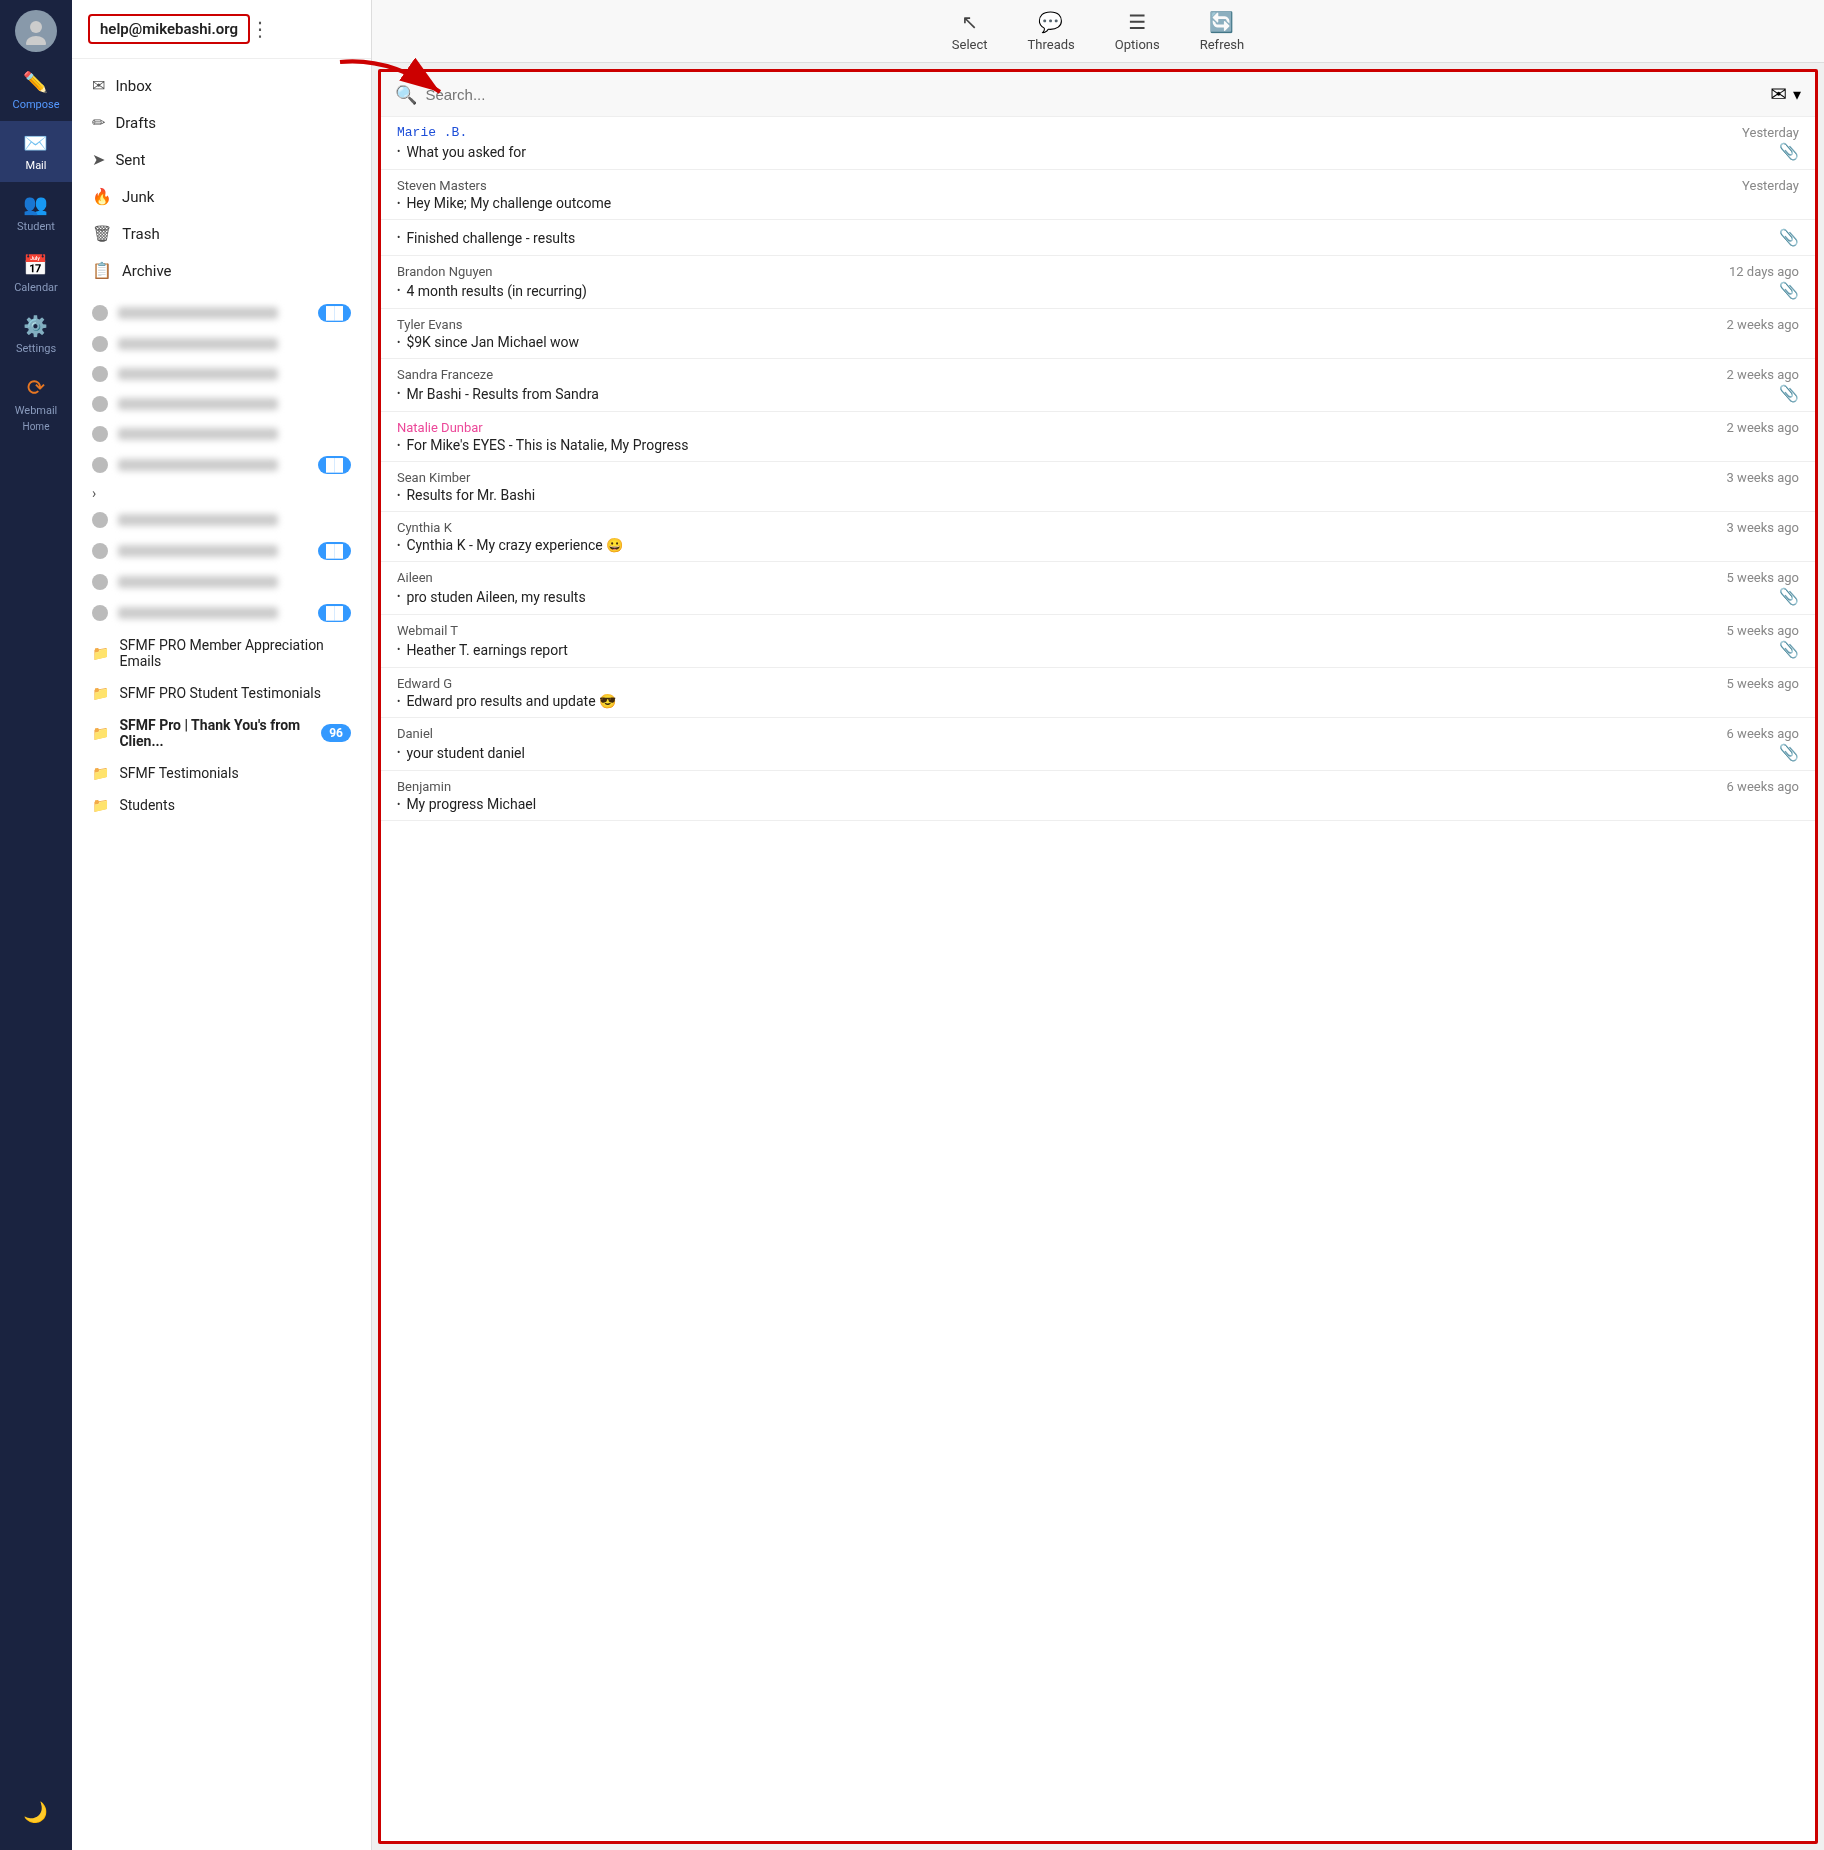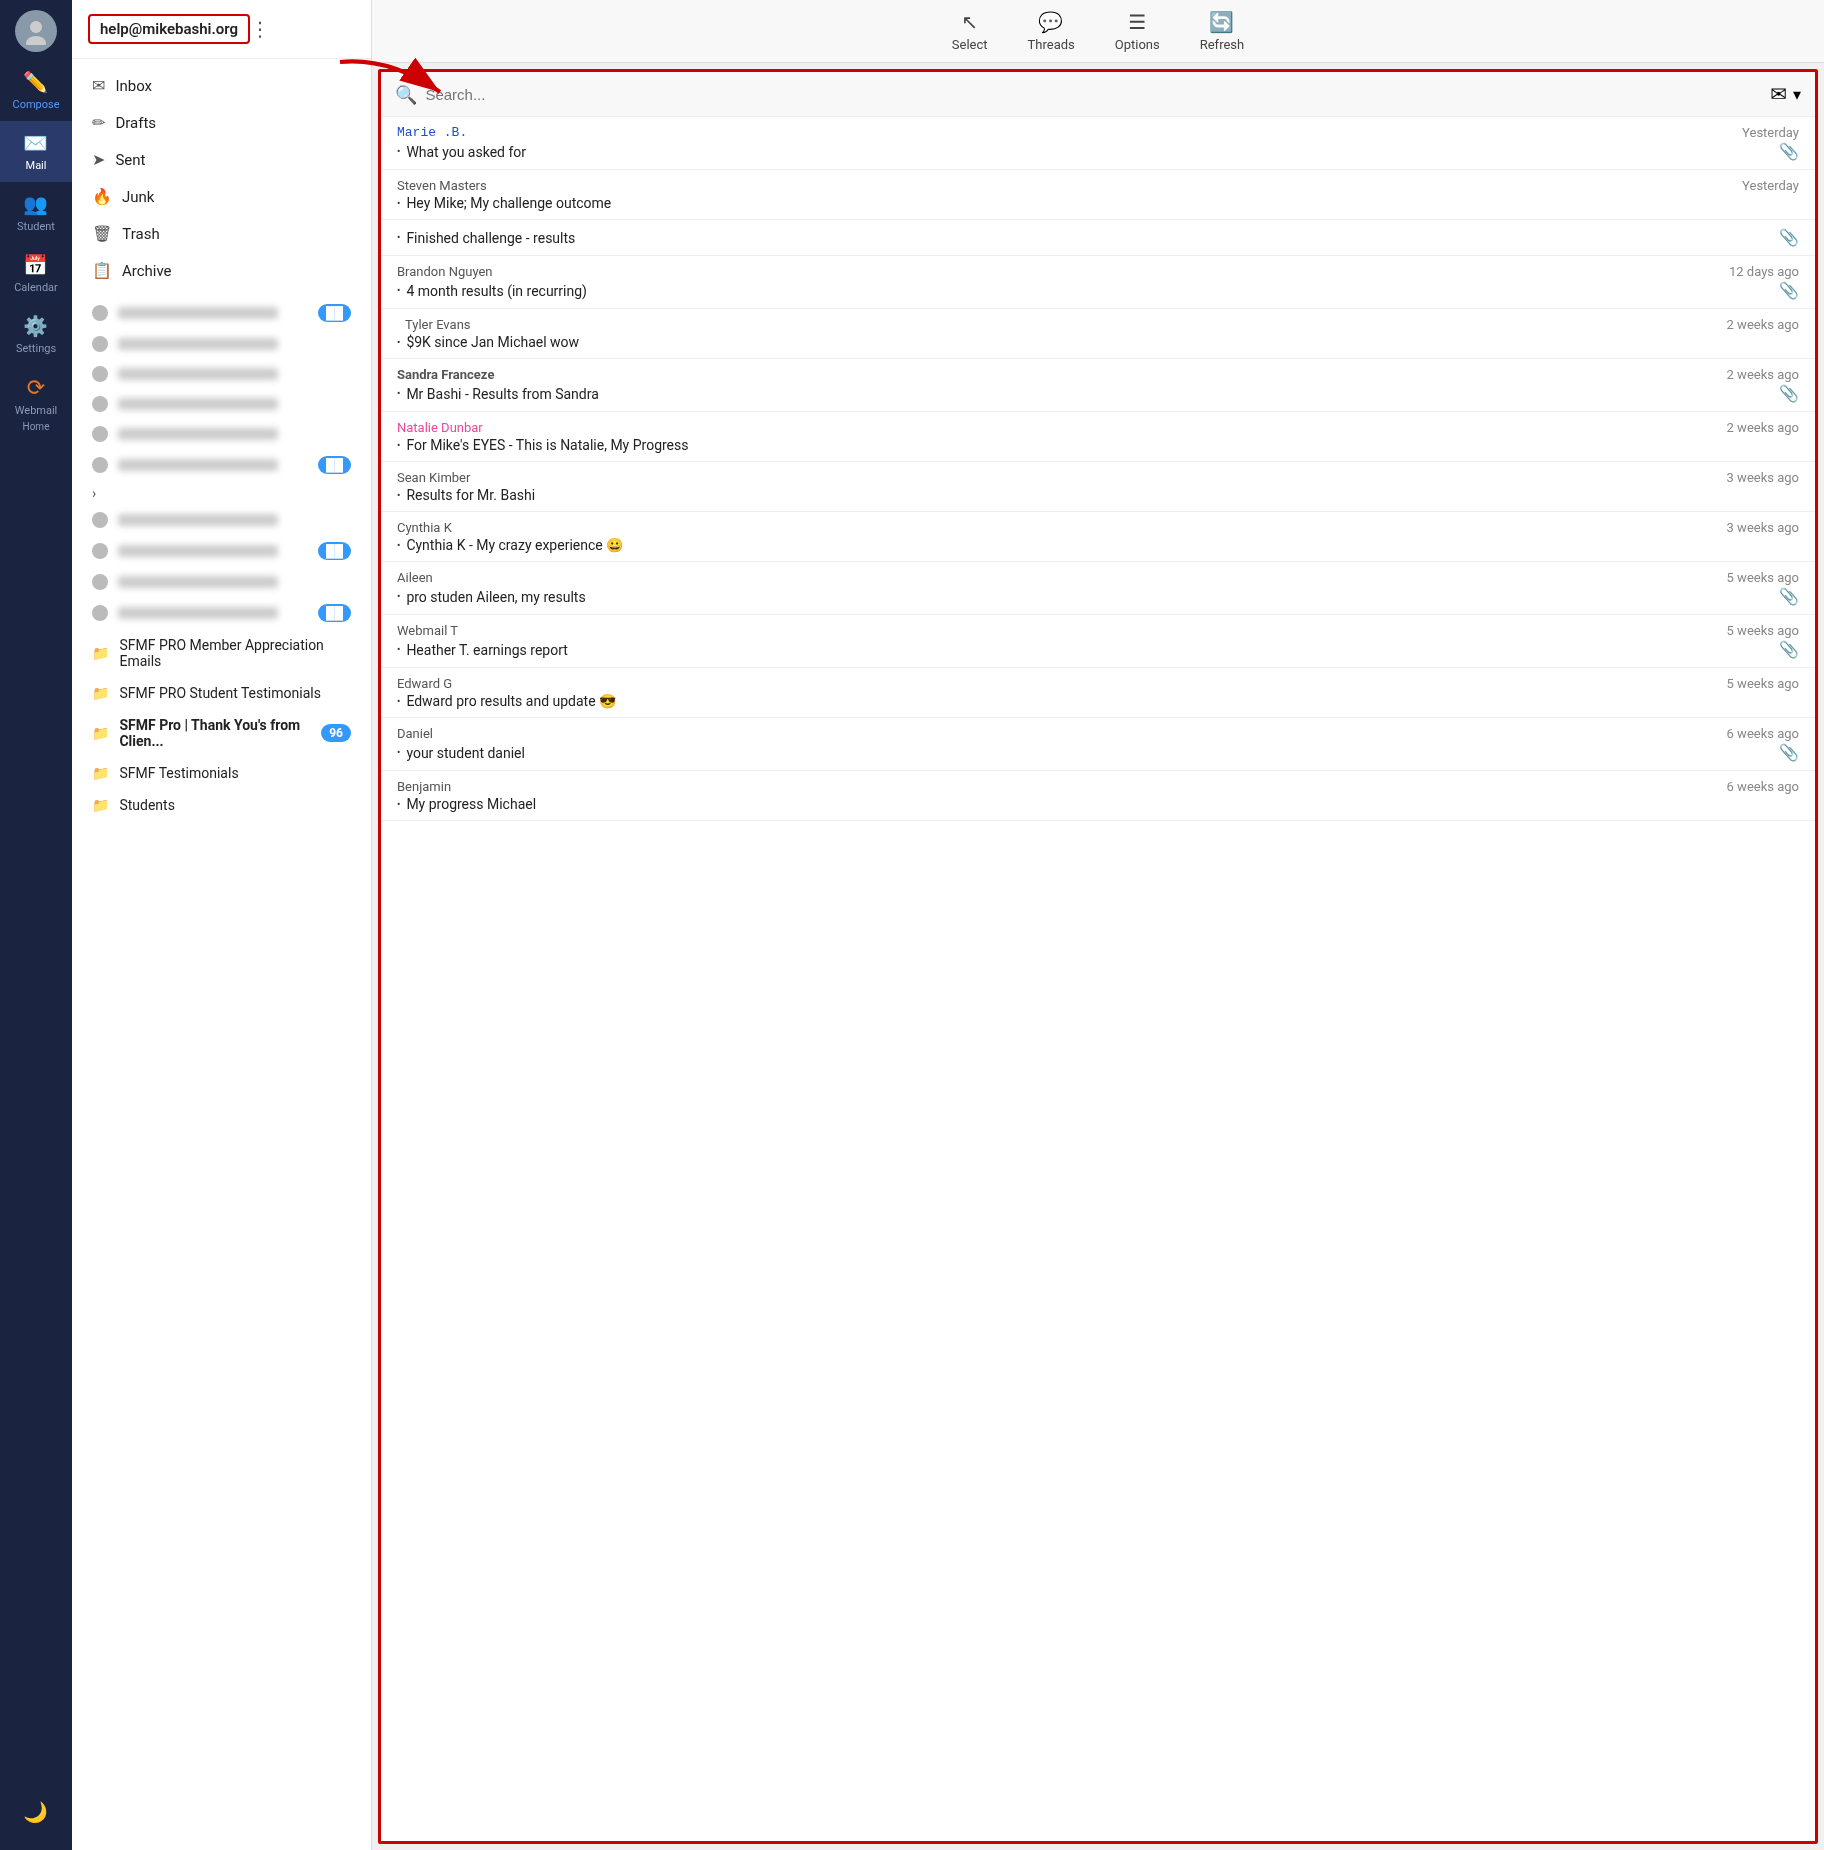--- a/index.html
+++ b/index.html
@@ -456,34 +456,34 @@
     <div class="email-subject-row">
       <span class="subject-text">
         <span class="bullet">•</span>
         4 month results (in recurring)
       </span>
       <span class="clip-icon">📎</span>
     </div>
   </div>
         <div class="email-item">
     <div class="email-sender-row">
-      <span style="color:#555;margin-left:8px;">Tyler Evans</span>
+      <span style="color:#555;">Tyler Evans</span>
       <span class="date-text">2 weeks ago</span>
     </div>
     <div class="email-subject-row">
       <span class="subject-text">
         <span class="bullet">•</span>
         $9K since Jan Michael wow
       </span>
 
     </div>
   </div>
         <div class="email-item">
     <div class="email-sender-row">
-      <span style="color:#555;font-weight:bold;">Sandra Franceze</span>
+      <span style="color:#555;">Sandra Franceze</span>
       <span class="date-text">2 weeks ago</span>
     </div>
     <div class="email-subject-row">
       <span class="subject-text">
         <span class="bullet">•</span>
         Mr Bashi - Results from Sandra
       </span>
       <span class="clip-icon">📎</span>
     </div>
   </div>

